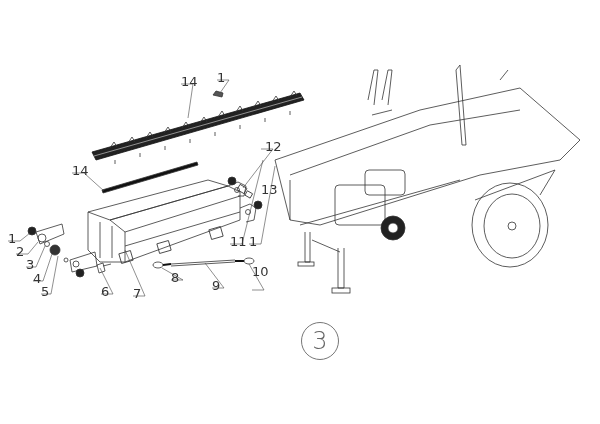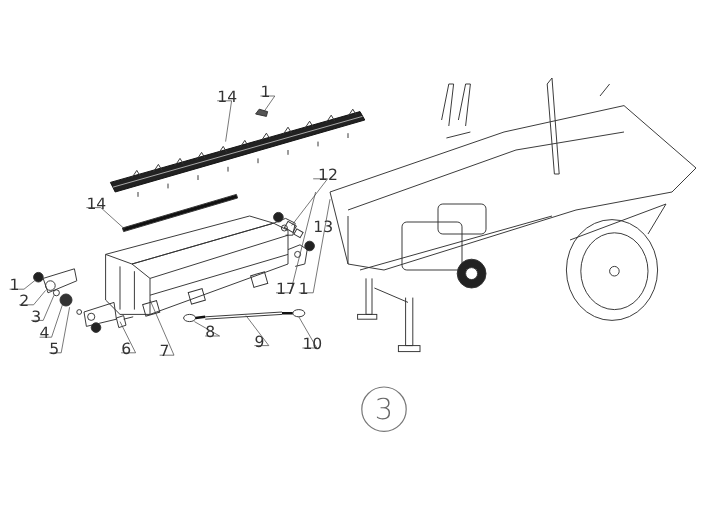--- a/index.html
+++ b/index.html
@@ -149,22 +149,22 @@
 
   <span class="callout" style="left:8px;top:232px;">1</span>
   <span class="callout" style="left:16px;top:245px;">2</span>
   <span class="callout" style="left:26px;top:258px;">3</span>
   <span class="callout" style="left:33px;top:272px;">4</span>
   <span class="callout" style="left:41px;top:285px;">5</span>
   <span class="callout" style="left:101px;top:285px;">6</span>
   <span class="callout" style="left:133px;top:287px;">7</span>
   <span class="callout" style="left:171px;top:271px;">8</span>
   <span class="callout" style="left:212px;top:279px;">9</span>
-  <span class="callout" style="left:252px;top:281px;">10</span>
-  <span class="callout" style="left:230px;top:235px;">17</span>
+  <span class="callout" style="left:252px;top:265px;">10</span>
+  <span class="callout" style="left:230px;top:235px;">11</span>
   <span class="callout" style="left:249px;top:235px;">1</span>
   <span class="callout" style="left:265px;top:140px;">12</span>
   <span class="callout" style="left:261px;top:156px;margin-top:27px;">13</span>
   <span class="callout" style="left:181px;top:75px;">14</span>
   <span class="callout" style="left:217px;top:71px;">1</span>
   <span class="callout" style="left:72px;top:164px;">14</span>
 
   <div class="fig">3</div>
 </div>
 

